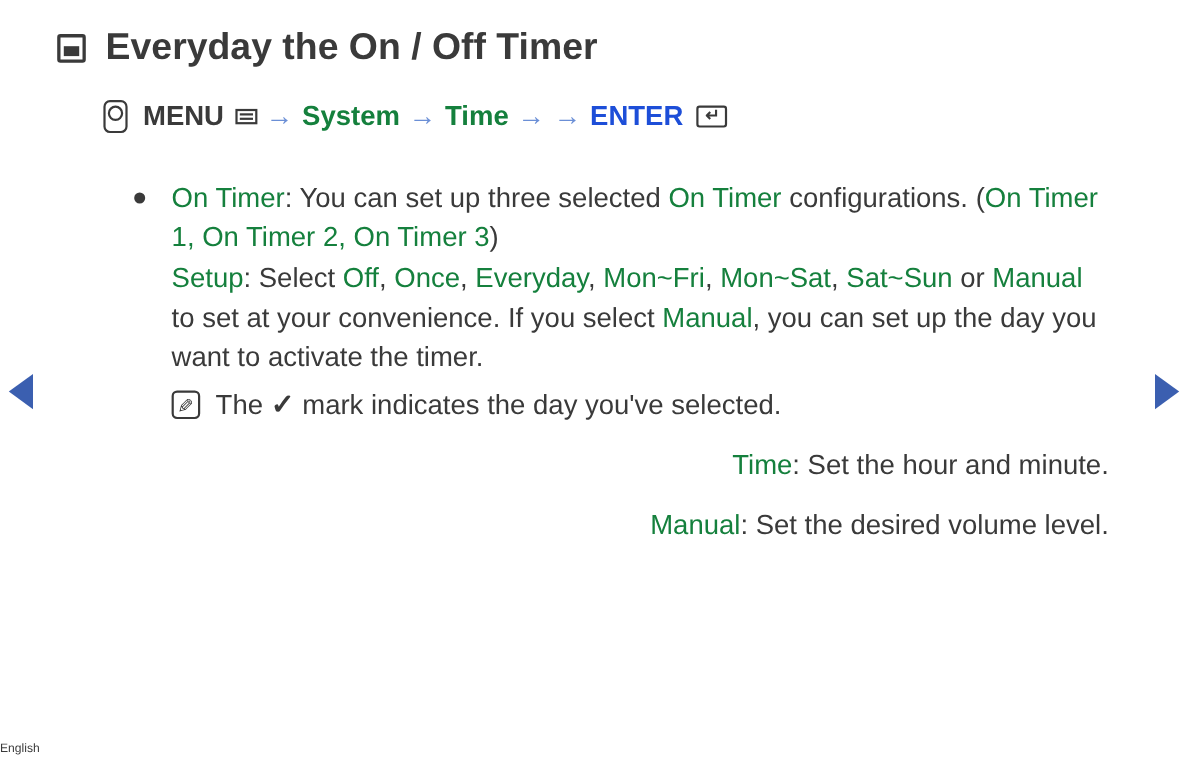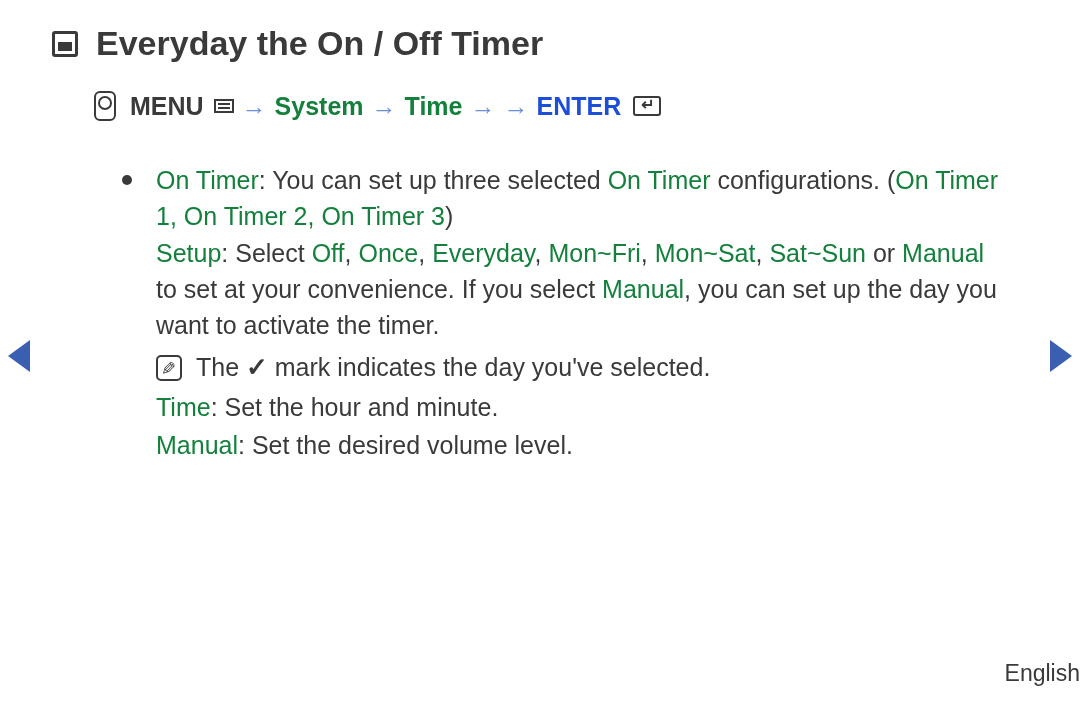--- a/index.html
+++ b/index.html
@@ -156,21 +156,22 @@
       transform: scaleX(-1);
       color: #3a3a3a;
     }
     .check-mark {
       font-weight: bold;
       font-size: 26px;
       color: #3a3a3a;
     }
     .sub-line {
       padding-left: 34px;
-      margin-top: 2px;
+      margin-top: 18px;
+      text-align: right;
     }
     .nav-left {
       position: absolute;
       left: 8px;
       top: 340px;
       width: 0; height: 0;
       border-top: 16px solid transparent;
       border-bottom: 16px solid transparent;
       border-right: 22px solid #3b5fb0;
       cursor: pointer;
@@ -183,24 +184,23 @@
       border-top: 16px solid transparent;
       border-bottom: 16px solid transparent;
       border-left: 22px solid #3b5fb0;
       cursor: pointer;
     }
     .footer {
       position: absolute;
       bottom: 18px;
       left: 0;
       width: 100%;
-      text-align: right;
-      font-size: 23px;
-      color: #3a3a3a;
-      padding-left: 15px;
+      text-align: left;
+      font-size: 11px;
+      color: #3a3a3a;
     }
   </style>
 </head>
 <body>
 
 <div class="title-row">
   <div class="section-icon"></div>
   <div class="title-text">Everyday the On / Off Timer</div>
 </div>
 

